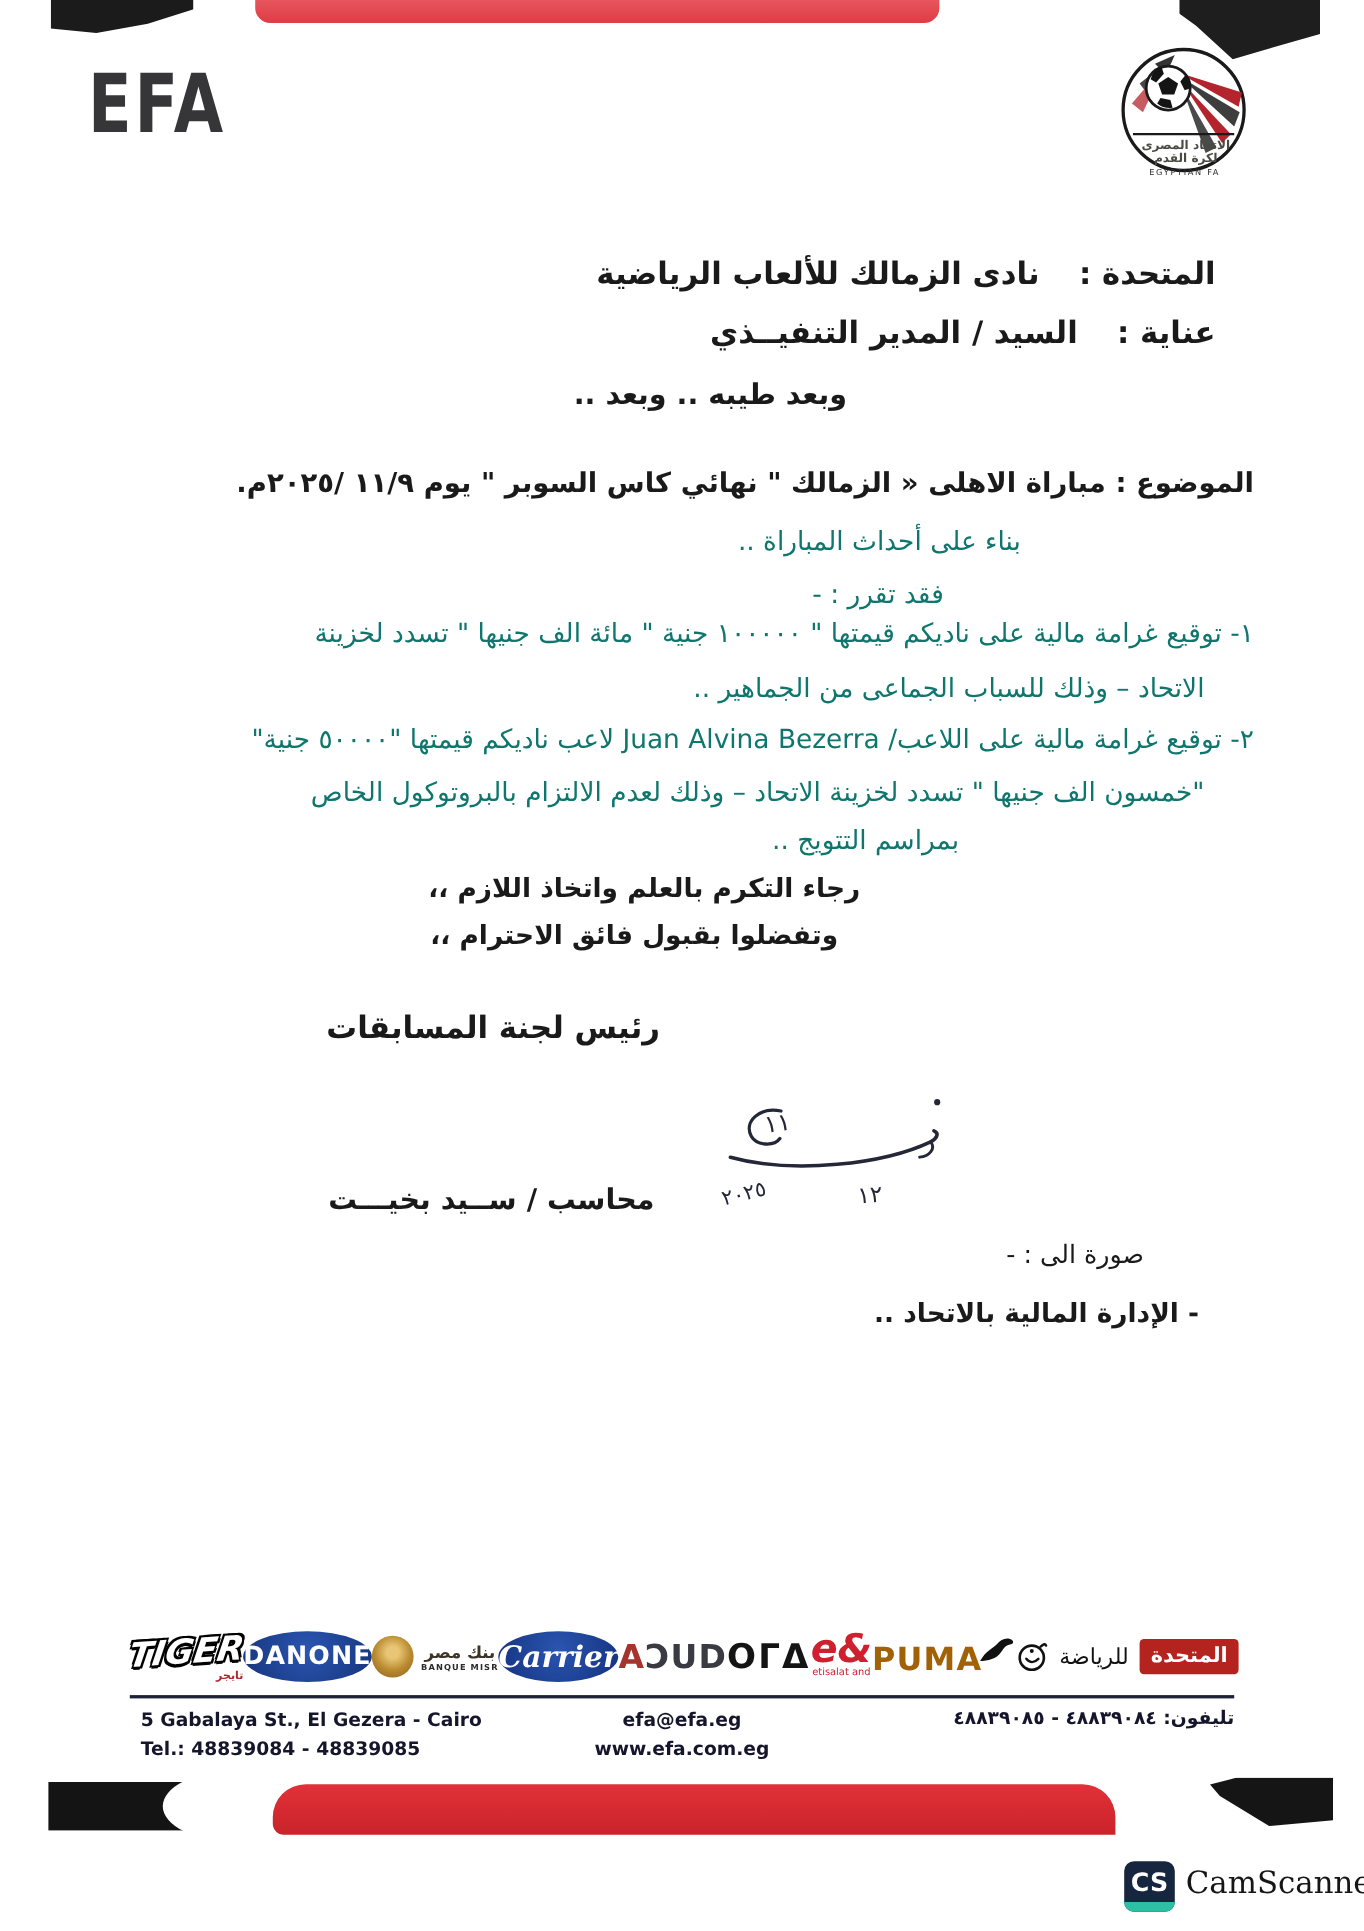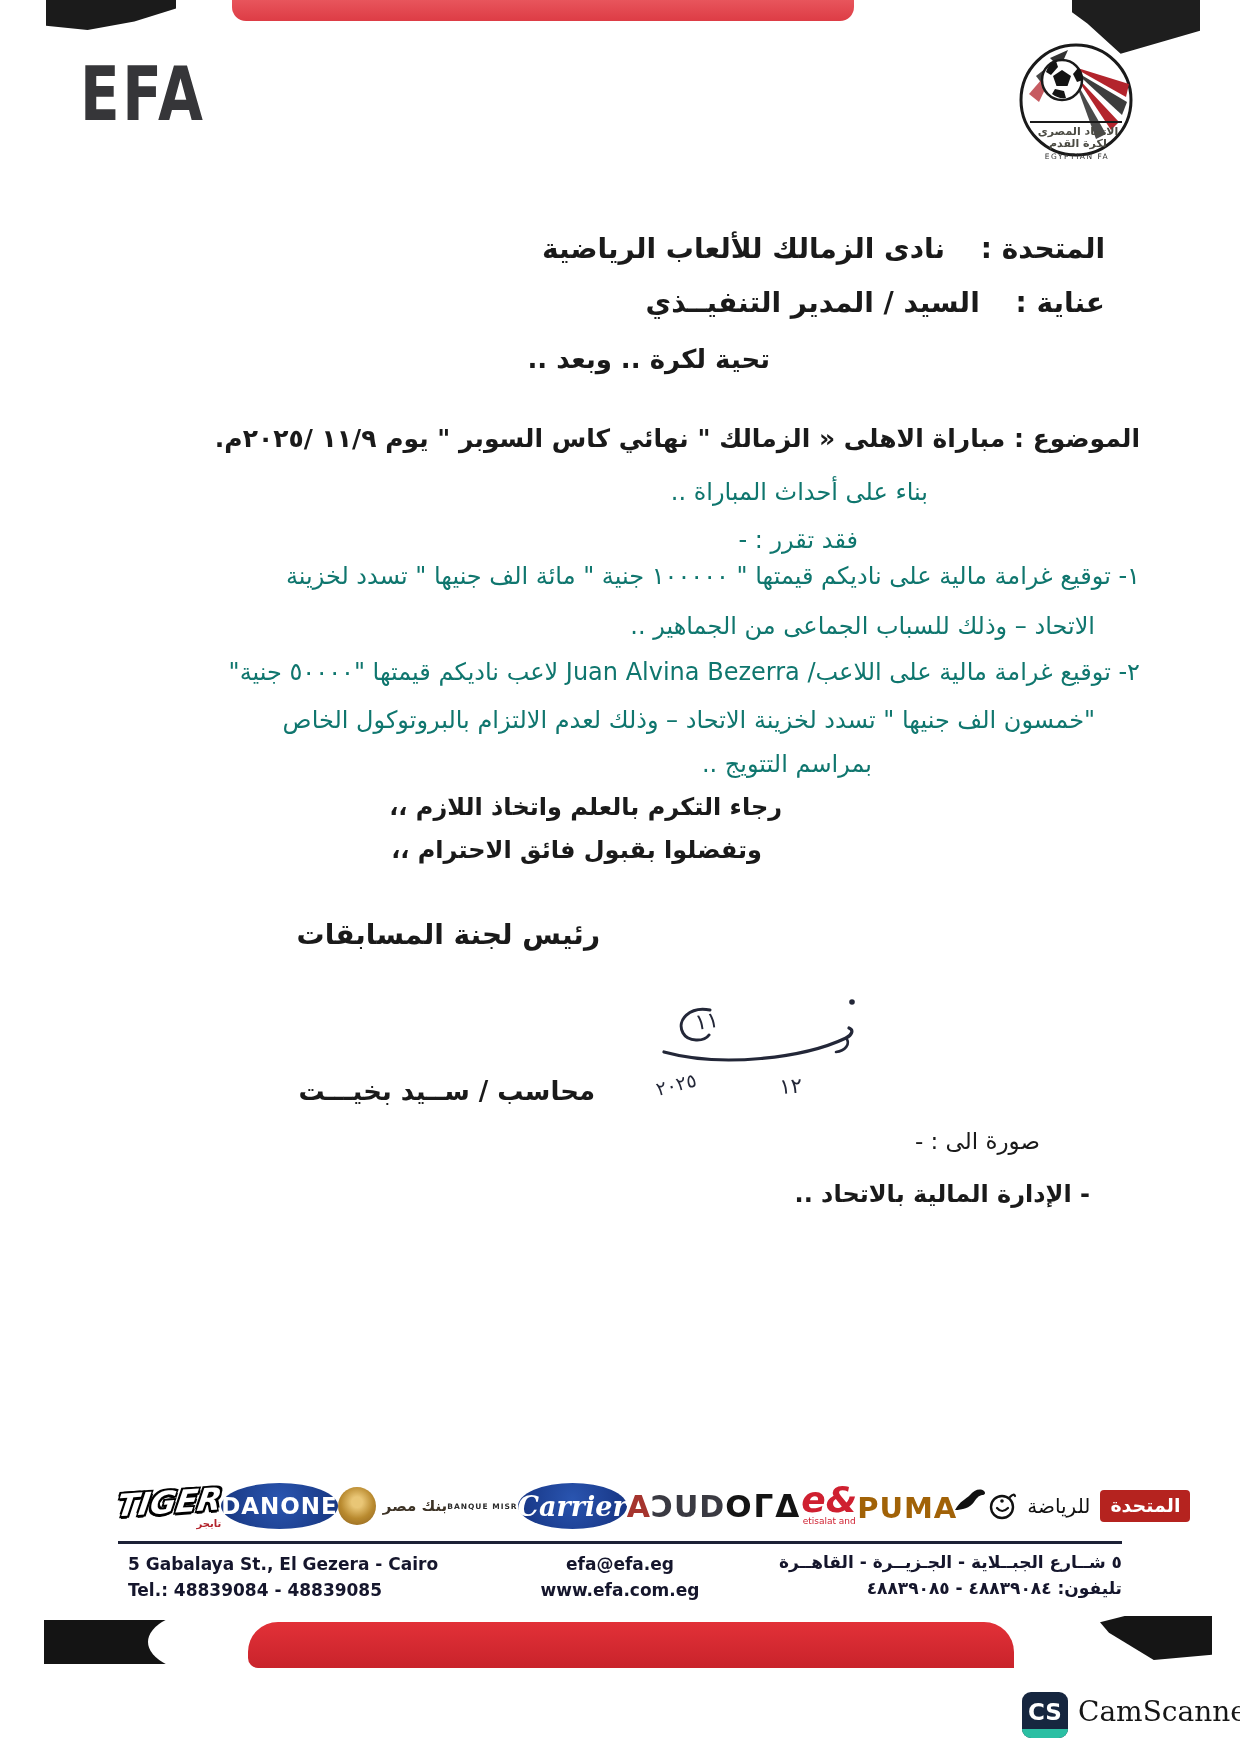--- a/index.html
+++ b/index.html
@@ -104,21 +104,21 @@
   </div>
 
   <div class="abs ar addr b" style="right:135px;top:232px;">
     <span class="lbl">المتحدة :</span>
     <span>نادى الزمالك للألعاب الرياضية</span>
   </div>
   <div class="abs ar addr b" style="right:135px;top:286px;">
     <span class="lbl">عناية :</span>
     <span>السيد / المدير التنفيــذي</span>
   </div>
-  <div class="abs ar b" style="right:470px;top:344px;font-size:26px;">تحية لكرة ..  وبعد ..</div>
+  <div class="abs ar b" style="right:470px;top:344px;font-size:26px;">وبعد طيبه ..  وبعد ..</div>
 
   <div class="abs ar subject b" style="right:100px;top:424px;">الموضوع : مباراة الاهلى « الزمالك " نهائي كاس السوبر "  يوم ١١/٩ /٢٠٢٥م.</div>
   <div class="abs ar line" style="right:312px;top:478px;">بناء على أحداث المباراة ..</div>
   <div class="abs ar line" style="right:382px;top:526px;">فقد تقرر : -</div>
 
   <div class="abs ar line" style="right:100px;top:562px;">١-   توقيع غرامة مالية على ناديكم قيمتها " ١٠٠٠٠٠ جنية " مائة الف جنيها " تسدد لخزينة</div>
   <div class="abs ar line" style="right:145px;top:612px;">الاتحاد   –  وذلك للسباب الجماعى من الجماهير   ..</div>
   <div class="abs ar line" style="right:100px;top:658px;">٢-  توقيع غرامة مالية على اللاعب/ Juan Alvina Bezerra لاعب ناديكم قيمتها "٥٠٠٠٠ جنية"</div>
   <div class="abs ar line" style="right:145px;top:706px;">"خمسون الف جنيها " تسدد لخزينة الاتحاد – وذلك لعدم الالتزام بالبروتوكول الخاص</div>
   <div class="abs ar line" style="right:368px;top:750px;">بمراسم التتويج ..</div>
@@ -146,21 +146,21 @@
   <div class="abs ar b" style="right:150px;top:1180px;font-size:24px;text-align:center;">-    الإدارة المالية بالاتحاد ..</div>
 
   <div class="abs sponsors">
     <div class="sp">
       <span class="tiger-txt">TIGER</span>
       <span class="tiger-sub ar">تايجر</span>
     </div>
     <div class="sp oval danone">DANONE</div>
     <div class="sp bm">
       <span class="bm-coin"></span>
-      <span style="display:flex;flex-direction:row;align-items:center;">
+      <span style="display:flex;flex-direction:column;align-items:center;">
         <span class="bm-txt1 ar">بنك مصر</span>
         <span class="bm-txt2">BANQUE MISR</span>
       </span>
     </div>
     <div class="sp oval carrier">Carrier</div>
     <div class="sp acud">
       <span><span class="a">A</span><span>ƆUD</span></span>
     </div>
     <div class="sp ora">OΓΔ</div>
     <div class="sp">
@@ -189,21 +189,20 @@
 
   <div class="abs foot" style="left:128px;top:1551px;">
     <div>5 Gabalaya St., El Gezera - Cairo</div>
     <div>Tel.: 48839084 - 48839085</div>
   </div>
   <div class="abs foot" style="left:505px;top:1551px;width:230px;text-align:center;">
     <div>efa@efa.eg</div>
     <div>www.efa.com.eg</div>
   </div>
   <div class="abs foot ar" style="right:118px;top:1549px;">
-    <div>٥ شــارع الجبــلاية - الجـزيــرة - القاهــرة</div>
     <div>تليفون: ٤٨٨٣٩٠٨٤ - ٤٨٨٣٩٠٨٥</div>
   </div>
 
   <div class="abs art-bl"></div>
   <div class="abs art-bl-notch"></div>
   <div class="abs art-bred"></div>
   <div class="abs art-br"></div>
 
   <div class="abs cs-icon">
     <span>CS</span>

